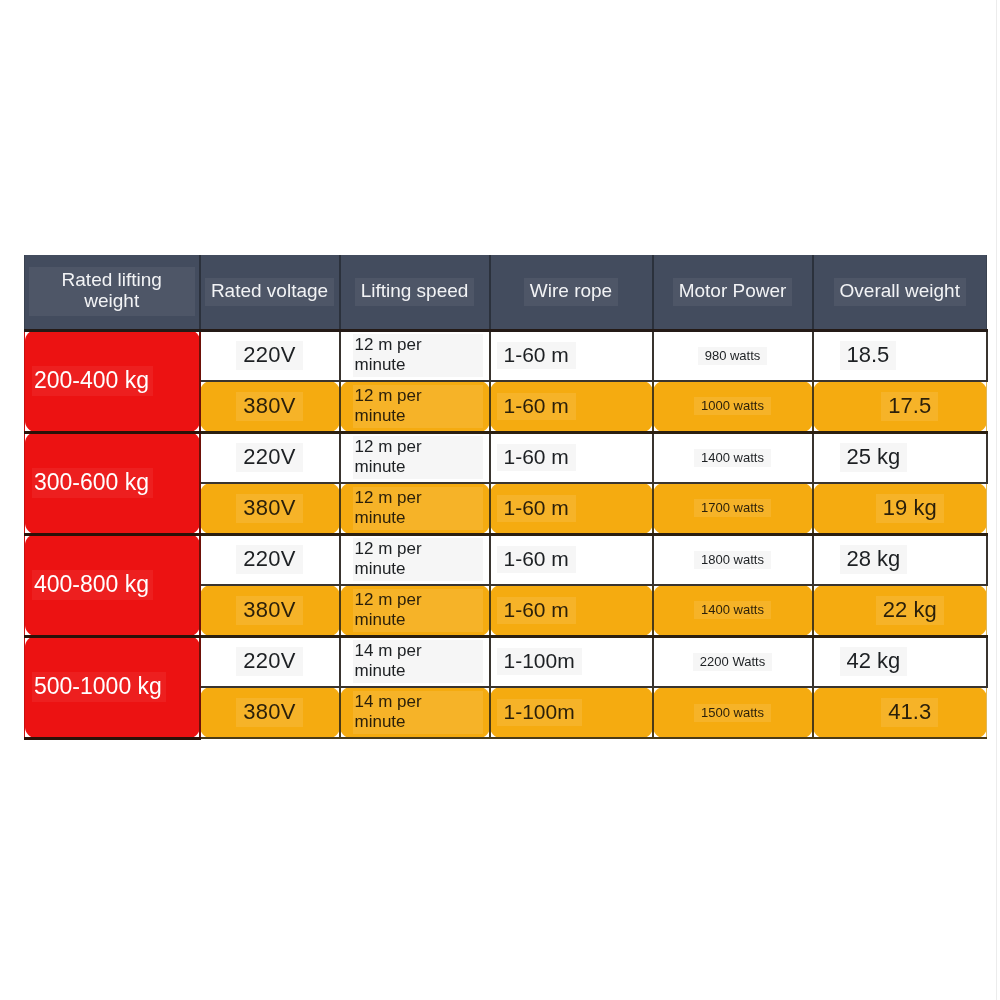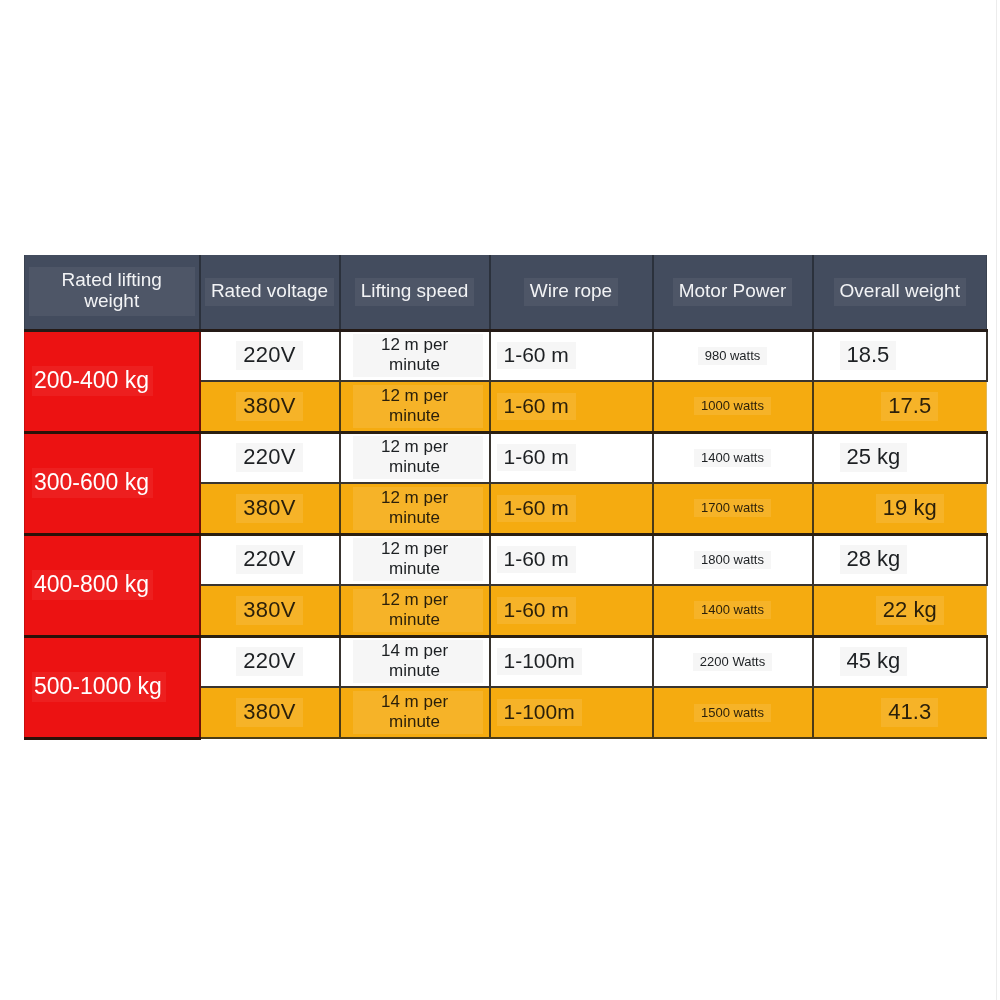--- a/index.html
+++ b/index.html
@@ -75,20 +75,21 @@
     line-height: 1.1;
   }
 
   
   td {
     vertical-align: middle;
     text-align: center;
     box-sizing: border-box;
     padding: 0 6px;
     height: 51px;
+    border-radius: 11px;
   }
 
   
   td.group {
     background: #ec1212;
     color: #ffffff;
     font-size: 23px;
     text-align: left;
     padding-left: 7px;
     border-right: 2px solid #6d1008;
@@ -143,21 +144,21 @@
     background: rgba(255,255,255,0.10);
   }
 
   
   .col-volt   { font-size: 22px; letter-spacing: 0.3px; }
   .col-speed  { font-size: 17px; }
   .col-rope   { font-size: 21px; }
   .col-motor  { font-size: 13px; }
   .col-weight { font-size: 22px; }
 
-  td.c-speed { text-align: center; padding-left: 12px; }
+  td.c-speed { text-align: left; padding-left: 12px; }
   td.c-speed .hl { padding-left: 2px; padding-right: 8px; }
   td.c-weight { text-align: left; padding-left: 26px; }
   td.c-rope  { text-align: left; margin-top: 24px; }
 </style>
 </head>
 <body>
 
 <div id="page-edge"></div>
 
 <div id="spec-table-wrap">
@@ -237,21 +238,21 @@
           <td class="cell col-rope c-rope"><span class="hl">1-60 m</span></td>
           <td class="cell col-motor c-motor"><span class="hl">1400 watts</span></td>
           <td class="cell col-weight c-weight"><span class="hl">22 kg</span></td>
         </tr>
         <tr class="rw">
           <td class="group" rowspan="2"><span class="hl">500-1000 kg</span></td>
           <td class="cell col-volt c-volt"><span class="hl">220V</span></td>
           <td class="cell col-speed c-speed"><span class="hl">14 m per minute</span></td>
           <td class="cell col-rope c-rope"><span class="hl">1-100m</span></td>
           <td class="cell col-motor c-motor"><span class="hl">2200 Watts</span></td>
-          <td class="cell col-weight c-weight"><span class="hl">45 kg</span></td>
+          <td class="cell col-weight c-weight"><span class="hl">42 kg</span></td>
         </tr>
         <tr class="ra group-last table-last">
           <td class="cell col-volt c-volt"><span class="hl">380V</span></td>
           <td class="cell col-speed c-speed"><span class="hl">14 m per minute</span></td>
           <td class="cell col-rope c-rope"><span class="hl">1-100m</span></td>
           <td class="cell col-motor c-motor"><span class="hl">1500 watts</span></td>
           <td class="cell col-weight c-weight"><span class="hl">41.3</span></td>
         </tr>
       </tbody>
   </table>

